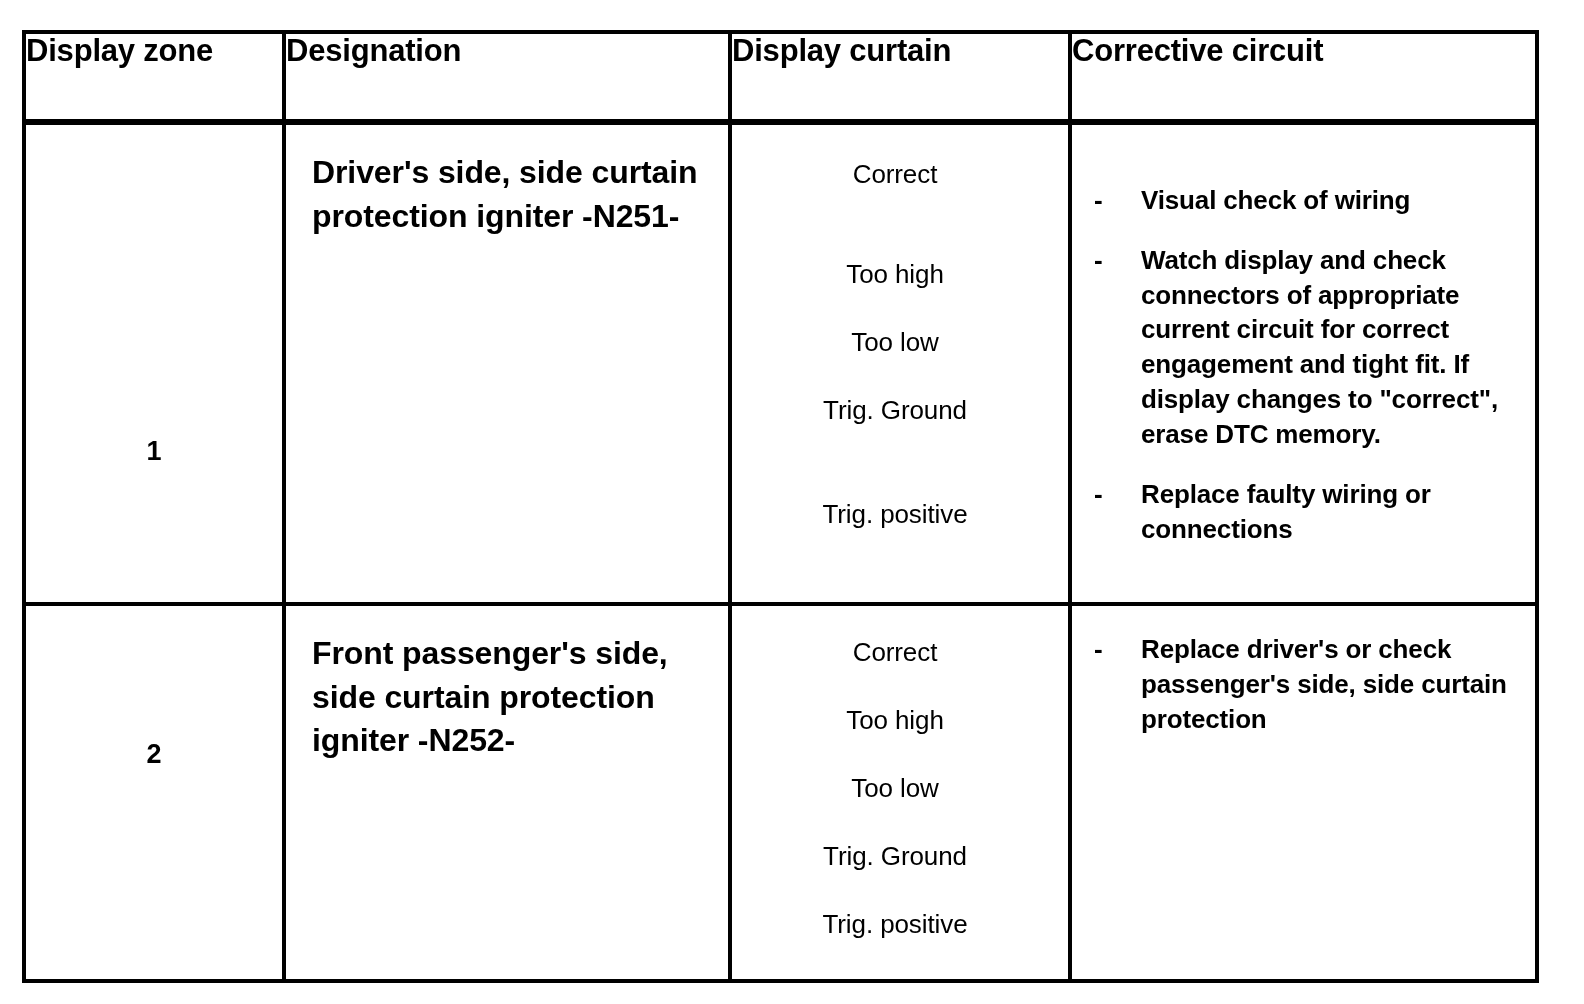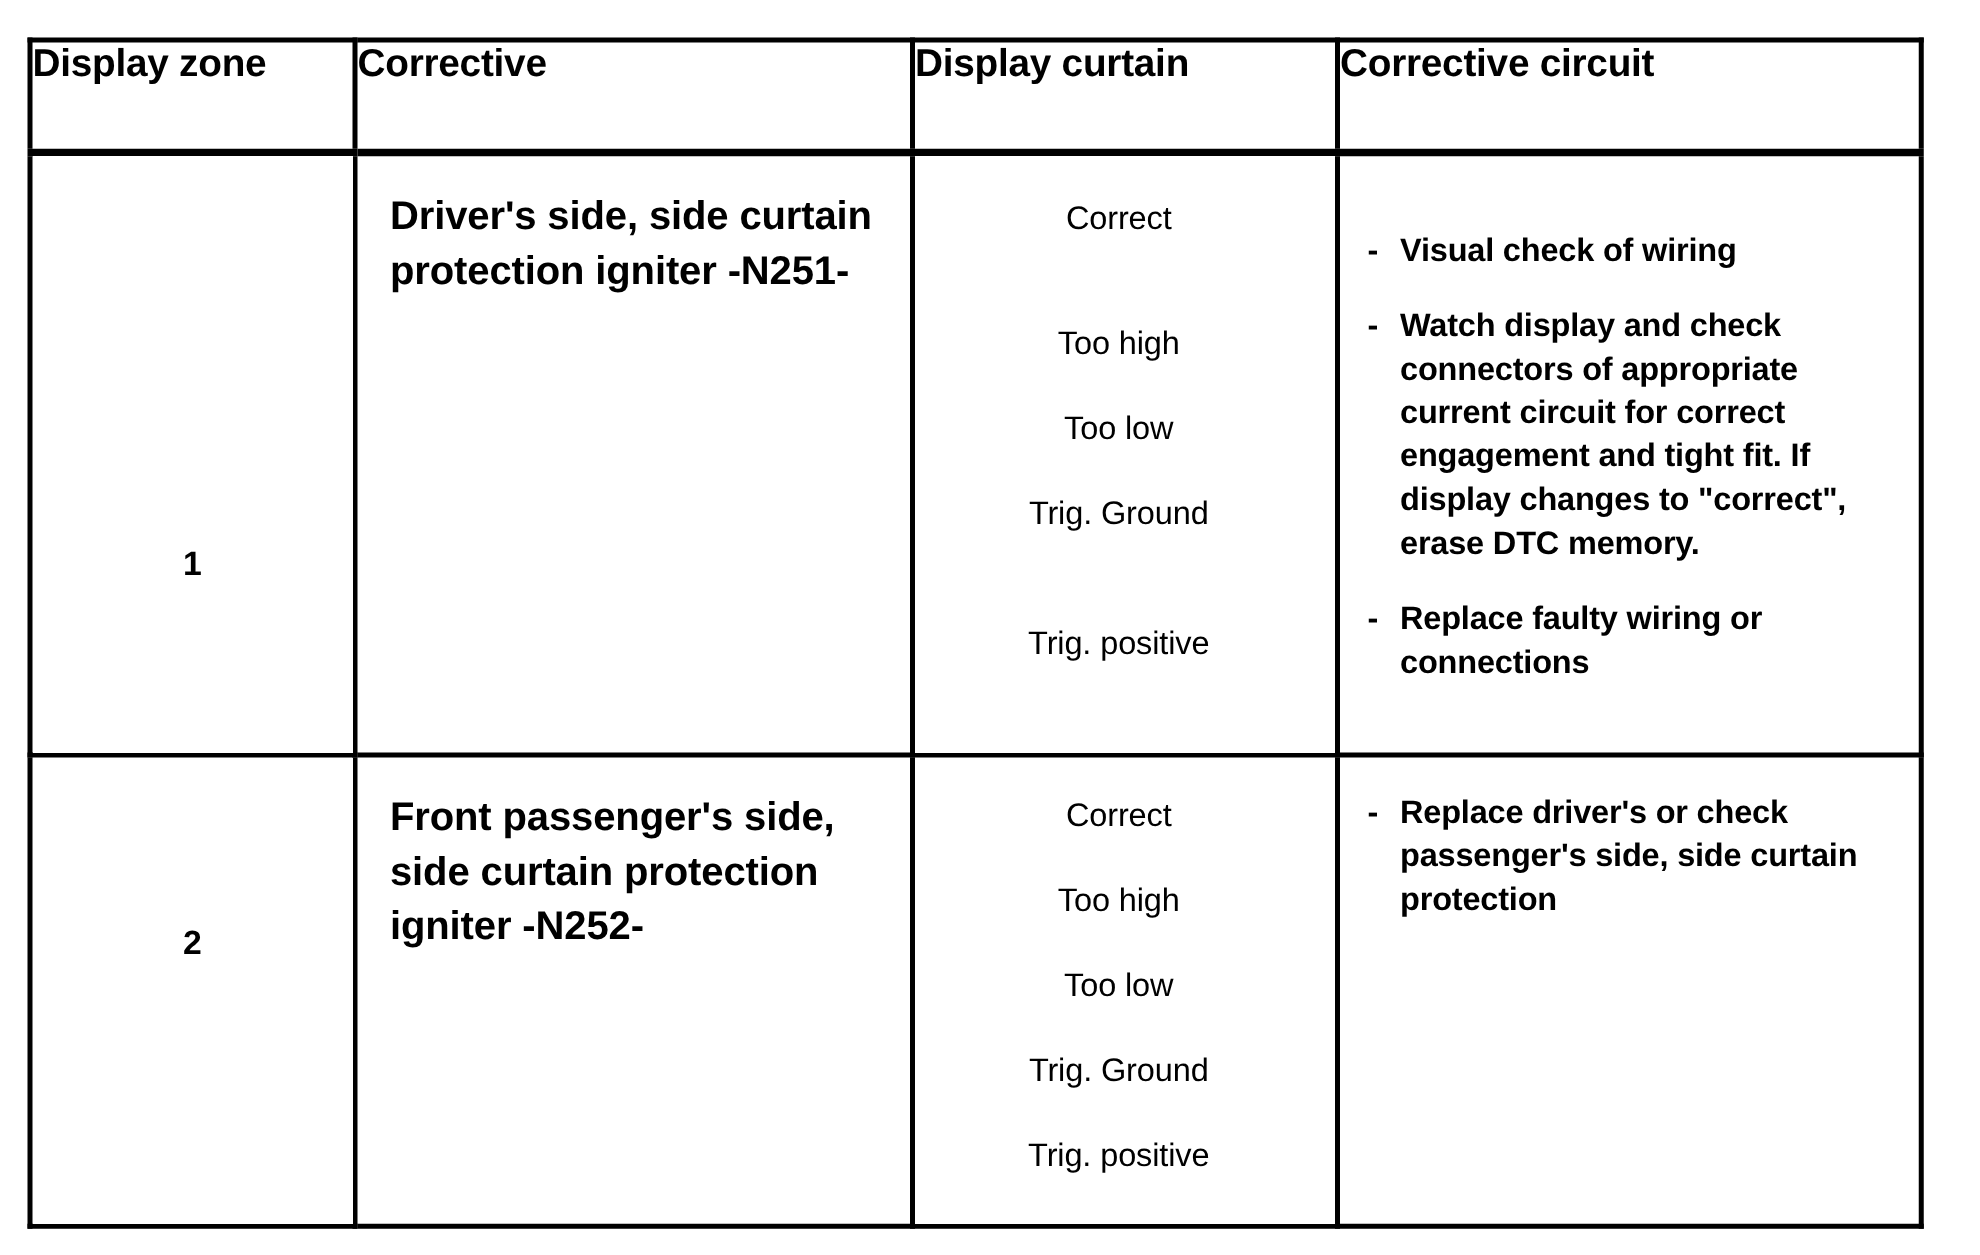--- a/index.html
+++ b/index.html
@@ -133,39 +133,39 @@
     font-weight: bold;
     line-height: 1.34;
     letter-spacing: -0.15px;
   }
   .r1 .action-list li + li { margin-top: 25px; }
   .action-dash {
     flex: 0 0 auto;
     width: 26px;
     font-weight: bold;
   }
-  .action-text { flex: 1 1 auto; }
+  .action-text { flex: 1 1 auto; margin-left: 21px; }
 </style>
 </head>
 <body>
 
 <div class="page">
 
   <table class="dtc-table">
     <colgroup>
       <col class="col-zone">
       <col class="col-design">
       <col class="col-contents">
       <col class="col-action">
     </colgroup>
 
     <thead>
       <tr class="head-row">
         <th class="head-cell">Display zone</th>
-        <th class="head-cell">Corrective</th>
+        <th class="head-cell">Designation</th>
         <th class="head-cell">Display curtain</th>
         <th class="head-cell">Corrective circuit</th>
       </tr>
     </thead>
 
     <tbody>
 
       <tr class="r1">
         <td class="zone-cell" style="height:477px">
           <div class="zone-num r1">1</div>

